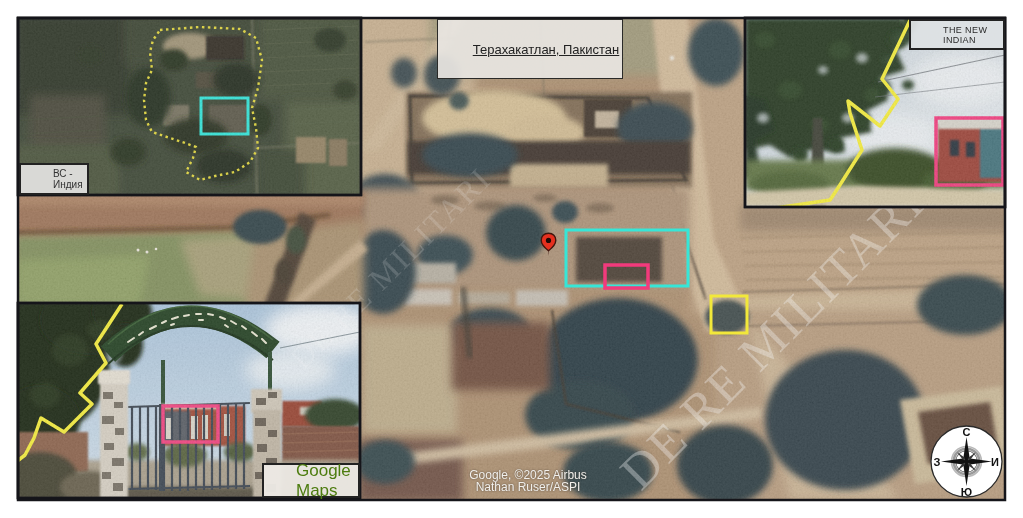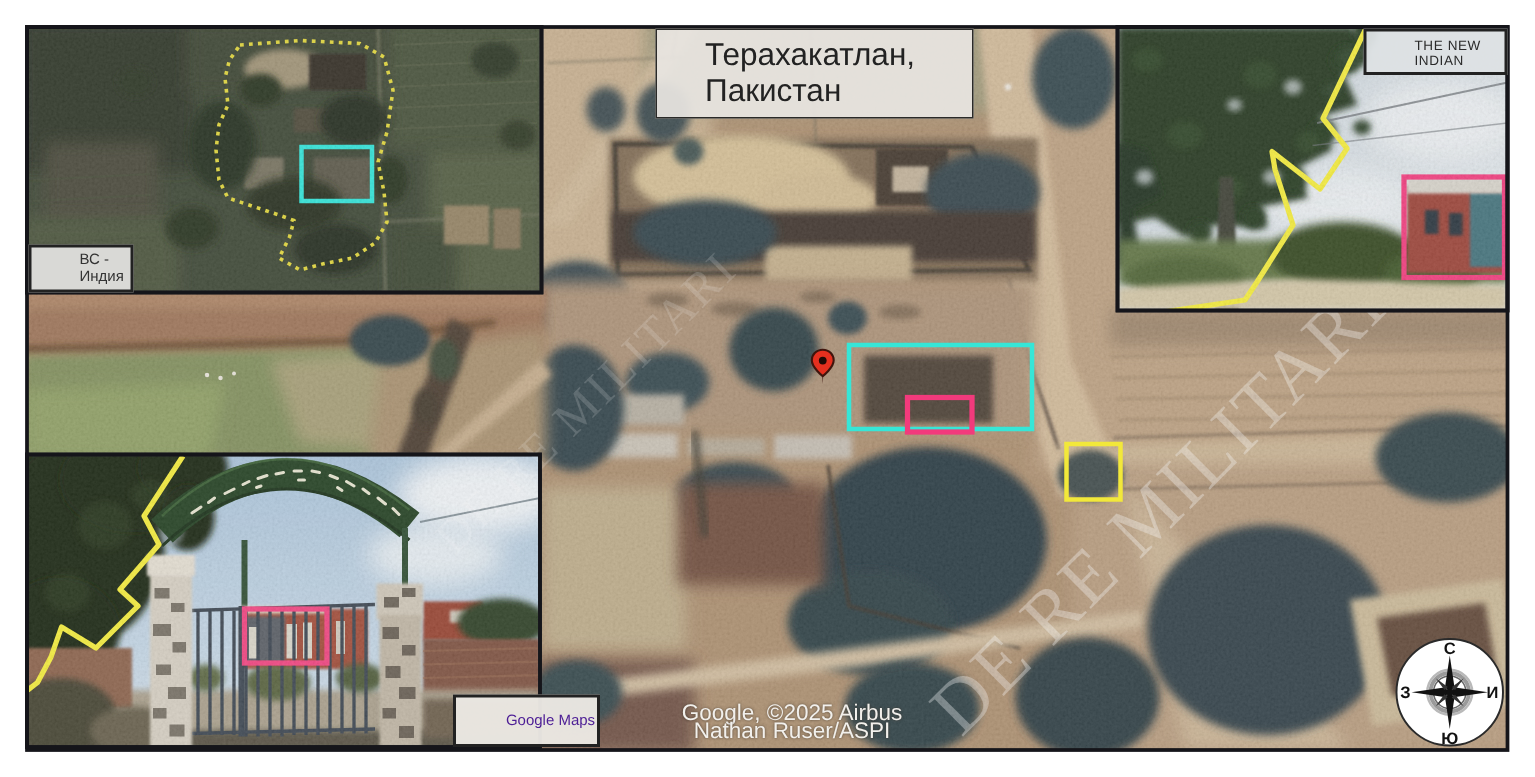--- a/index.html
+++ b/index.html
@@ -509,21 +509,21 @@
 <circle cx="966.5" cy="461.5" r="2.2" fill="#111"></circle>
 <text x="966.5" y="436" font-size="11" font-weight="bold" fill="#111" text-anchor="middle" font-family="Liberation Sans, sans-serif">С</text>
 <text x="966.5" y="496" font-size="11" font-weight="bold" fill="#111" text-anchor="middle" font-family="Liberation Sans, sans-serif">Ю</text>
 <text x="937" y="465.5" font-size="11" font-weight="bold" fill="#111" text-anchor="middle" font-family="Liberation Sans, sans-serif">З</text>
 <text x="995" y="465.5" font-size="11" font-weight="bold" fill="#111" text-anchor="middle" font-family="Liberation Sans, sans-serif">И</text>
 </g>
 
 <rect x="18" y="18" width="987" height="482" fill="none" stroke="#15151a" stroke-width="2.5"></rect>
 </svg>
 
-<div class="abs" style="left:437px;top:19px;width:212px;height:60px;background:rgba(232,229,225,0.93);border:1.6px solid #2a2a28;display:flex;align-items:center;justify-content:center;font-size:21px;color:#222;">Терахакатлан, Пакистан</div>
+<div class="abs" style="left:437px;top:19px;width:186px;height:60px;background:rgba(232,229,225,0.93);border:1.6px solid #2a2a28;display:flex;align-items:center;justify-content:center;font-size:13px;color:#222;text-decoration:underline;">Терахакатлан, Пакистан</div>
 
 <div class="abs" style="left:19px;top:163px;width:70px;height:32px;background:#d9d9d6;border:2px solid #222;display:flex;align-items:center;justify-content:center;font-size:10px;color:#333;">ВС - Индия</div>
 
 <div class="abs" style="left:909px;top:19px;width:96px;height:31px;background:rgba(221,225,228,0.95);border:2px solid #222;display:flex;align-items:center;justify-content:center;font-size:9px;color:#2a2a2a;letter-spacing:0.4px;">THE NEW INDIAN</div>
 
-<div class="abs" style="left:262px;top:463px;width:98px;height:35px;background:rgba(236,233,228,0.96);border:2px solid #222;display:flex;align-items:center;justify-content:center;font-size:10px;color:#4c1d95;margin-left:40px;">Google Maps</div>
-
-<div class="abs" style="left:412px;top:470px;width:200px;text-align:center;font-size:15px;line-height:11.5px;color:#f2f0ec;text-shadow:0 0 2px rgba(60,50,40,0.8);">Google, ©2025 Airbus<br>Nathan Ruser/ASPI</div>
+<div class="abs" style="left:262px;top:463px;width:98px;height:35px;background:rgba(236,233,228,0.96);border:2px solid #222;display:flex;align-items:center;justify-content:center;font-size:17px;color:#4d7c0f;">Google Maps</div>
+
+<div class="abs" style="left:412px;top:470px;width:200px;text-align:center;font-size:12px;line-height:11.5px;color:#f2f0ec;text-shadow:0 0 2px rgba(60,50,40,0.8);">Google, ©2025 Airbus<br>Nathan Ruser/ASPI</div>
 
 </body></html>

